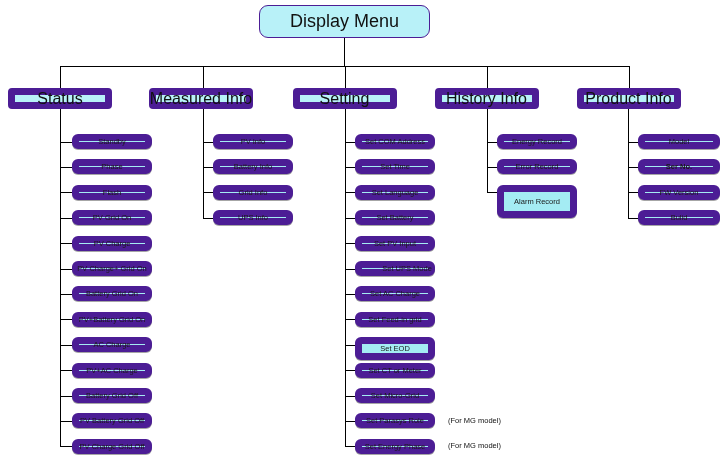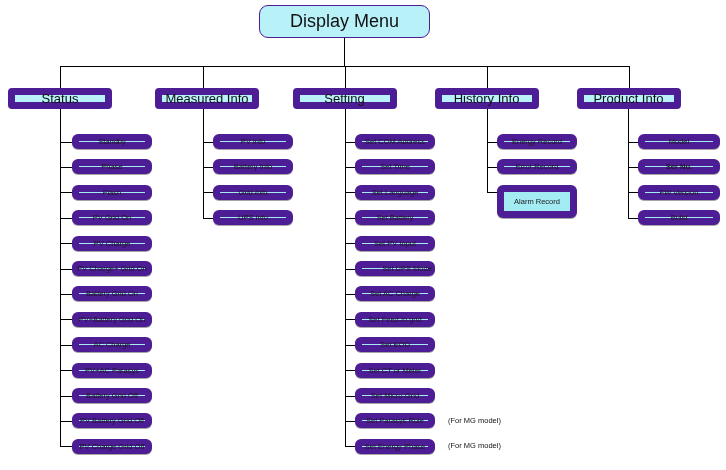--- a/index.html
+++ b/index.html
@@ -8,21 +8,21 @@
   .line{position:absolute;background:#000;}
   .node{
     position:absolute;border:7px solid #4c1d95;box-sizing:border-box;
     display:flex;align-items:center;justify-content:center;white-space:nowrap;
     color:#111;
   }
   .root{
     left:259px;top:5px;width:171px;height:33px;border-radius:9px;
     font-size:18px;border-width:1.5px;
   }
-  .branch{border-radius:4px;font-size:13px;}
+  .branch{border-radius:4px;font-size:16px;}
   .leaf{border-radius:6px;font-size:7.5px;color:#1a1a1a;box-shadow:0 1px 0 rgba(0,0,0,0.35);}
   .note{position:absolute;font-size:7.5px;color:#111;white-space:nowrap;}
 </style>
 </head>
 <body>
 
 <div id="canvas">
   <div class="node root" style="background: rgb(184, 241, 248);">
     <span>Display Menu</span>
   </div>
@@ -43,36 +43,36 @@
     <div class="node leaf" style="left: 72px; top: 235.6px; width: 80px; height: 15px; background: rgb(164, 236, 243);">PV Charge</div>
     <div class="line" style="left: 60px; top: 268.5px; width: 12px; height: 1px; background: rgb(0, 0, 0);"></div>
     <div class="node leaf" style="left: 72px; top: 261px; width: 80px; height: 15px; background: rgb(164, 236, 243);">PV Charge+ Grid On</div>
     <div class="line" style="left: 60px; top: 293.9px; width: 12px; height: 1px; background: rgb(0, 0, 0);"></div>
     <div class="node leaf" style="left: 72px; top: 286.4px; width: 80px; height: 15px; background: rgb(164, 236, 243);">Battery Grid On</div>
     <div class="line" style="left: 60px; top: 319.3px; width: 12px; height: 1px; background: rgb(0, 0, 0);"></div>
     <div class="node leaf" style="left: 72px; top: 311.8px; width: 80px; height: 15px; background: rgb(164, 236, 243);">PV+Battery Grid On</div>
     <div class="line" style="left: 60px; top: 344.7px; width: 12px; height: 1px; background: rgb(0, 0, 0);"></div>
     <div class="node leaf" style="left: 72px; top: 337.2px; width: 80px; height: 15px; background: rgb(164, 236, 243);">AC Charge</div>
     <div class="line" style="left: 60px; top: 370.1px; width: 12px; height: 1px; background: rgb(0, 0, 0);"></div>
-    <div class="node leaf" style="left: 72px; top: 362.6px; width: 80px; height: 15px; background: rgb(164, 236, 243);">PV+AC Parasys</div>
+    <div class="node leaf" style="left: 72px; top: 362.6px; width: 80px; height: 15px; background: rgb(164, 236, 243);">PV+AC Charge</div>
     <div class="line" style="left: 60px; top: 395.5px; width: 12px; height: 1px; background: rgb(0, 0, 0);"></div>
     <div class="node leaf" style="left: 72px; top: 388px; width: 80px; height: 15px; background: rgb(164, 236, 243);">Battery Grid Off</div>
     <div class="line" style="left: 60px; top: 420.9px; width: 12px; height: 1px; background: rgb(0, 0, 0);"></div>
     <div class="node leaf" style="left: 72px; top: 413.4px; width: 80px; height: 15px; background: rgb(164, 236, 243);">PV Battery Grid Off</div>
     <div class="line" style="left: 60px; top: 446.3px; width: 12px; height: 1px; background: rgb(0, 0, 0);"></div>
     <div class="node leaf" style="left: 72px; top: 438.8px; width: 80px; height: 15px; background: rgb(164, 236, 243);">PV Charge Grid Off</div>
     <div class="line" style="left: 202.5px; top: 66px; width: 1px; height: 22px; background: rgb(0, 0, 0);"></div>
-    <div class="node branch" style="left: 155px; top: 88px; width: 104px; height: 21px; background: rgb(184, 241, 248); text-align: right;">Measured Info</div>
+    <div class="node branch" style="left: 149px; top: 88px; width: 104px; height: 21px; background: rgb(184, 241, 248); text-align: right;">Measured Info</div>
     <div class="line" style="left: 202.5px; top: 109px; width: 1px; height: 108.7px; background: rgb(0, 0, 0);"></div>
     <div class="line" style="left: 202.5px; top: 141.5px; width: 10.5px; height: 1px; background: rgb(0, 0, 0);"></div>
     <div class="node leaf" style="left: 213px; top: 134px; width: 80px; height: 15px; background: rgb(164, 236, 243);">PV Info</div>
     <div class="line" style="left: 202.5px; top: 166.9px; width: 10.5px; height: 1px; background: rgb(0, 0, 0);"></div>
     <div class="node leaf" style="left: 213px; top: 159.4px; width: 80px; height: 15px; background: rgb(164, 236, 243);">Battery Info</div>
     <div class="line" style="left: 202.5px; top: 192.3px; width: 10.5px; height: 1px; background: rgb(0, 0, 0);"></div>
-    <div class="node leaf" style="left: 213px; top: 184.8px; width: 80px; height: 15px; background: rgb(164, 236, 243); font-style: italic;">Grid Info</div>
+    <div class="node leaf" style="left: 213px; top: 184.8px; width: 80px; height: 15px; background: rgb(164, 236, 243);">Grid Info</div>
     <div class="line" style="left: 202.5px; top: 217.7px; width: 10.5px; height: 1px; background: rgb(0, 0, 0);"></div>
     <div class="node leaf" style="left: 213px; top: 210.2px; width: 80px; height: 15px; background: rgb(164, 236, 243);">UPS Info</div>
     <div class="line" style="left: 344.5px; top: 66px; width: 1px; height: 22px; background: rgb(0, 0, 0);"></div>
     <div class="node branch" style="left: 292.5px; top: 88px; width: 104px; height: 21px; background: rgb(184, 241, 248);">Setting</div>
     <div class="line" style="left: 344.5px; top: 109px; width: 1px; height: 337.3px; background: rgb(0, 0, 0);"></div>
     <div class="line" style="left: 344.5px; top: 141.5px; width: 10.5px; height: 1px; background: rgb(0, 0, 0);"></div>
     <div class="node leaf" style="left: 355px; top: 134px; width: 80px; height: 15px; background: rgb(164, 236, 243);">Set COM Address</div>
     <div class="line" style="left: 344.5px; top: 166.9px; width: 10.5px; height: 1px; background: rgb(0, 0, 0);"></div>
     <div class="node leaf" style="left: 355px; top: 159.4px; width: 80px; height: 15px; background: rgb(164, 236, 243);">Set Time</div>
     <div class="line" style="left: 344.5px; top: 192.3px; width: 10.5px; height: 1px; background: rgb(0, 0, 0);"></div>
@@ -81,21 +81,21 @@
     <div class="node leaf" style="left: 355px; top: 210.2px; width: 80px; height: 15px; background: rgb(164, 236, 243);">Set Battery</div>
     <div class="line" style="left: 344.5px; top: 243.1px; width: 10.5px; height: 1px; background: rgb(0, 0, 0);"></div>
     <div class="node leaf" style="left: 355px; top: 235.6px; width: 80px; height: 15px; background: rgb(164, 236, 243);">Set PV Input</div>
     <div class="line" style="left: 344.5px; top: 268.5px; width: 10.5px; height: 1px; background: rgb(0, 0, 0);"></div>
     <div class="node leaf" style="left: 355px; top: 261px; width: 80px; height: 15px; background: rgb(164, 236, 243); padding-left: 24px;">Set UPS Mode</div>
     <div class="line" style="left: 344.5px; top: 293.9px; width: 10.5px; height: 1px; background: rgb(0, 0, 0);"></div>
     <div class="node leaf" style="left: 355px; top: 286.4px; width: 80px; height: 15px; background: rgb(164, 236, 243);">Set AC Charge</div>
     <div class="line" style="left: 344.5px; top: 319.3px; width: 10.5px; height: 1px; background: rgb(0, 0, 0);"></div>
     <div class="node leaf" style="left: 355px; top: 311.8px; width: 80px; height: 15px; background: rgb(164, 236, 243);">Set Feed-in grid</div>
     <div class="line" style="left: 344.5px; top: 344.7px; width: 10.5px; height: 1px; background: rgb(0, 0, 0);"></div>
-    <div class="node leaf" style="left: 355px; top: 337.2px; width: 80px; height: 15px; background: rgb(164, 236, 243);">Set EOD</div>
+    <div class="node leaf" style="left: 355px; top: 337.2px; width: 80px; height: 23px; background: rgb(164, 236, 243);">Set EOD</div>
     <div class="line" style="left: 344.5px; top: 370.1px; width: 10.5px; height: 1px; background: rgb(0, 0, 0);"></div>
     <div class="node leaf" style="left: 355px; top: 362.6px; width: 80px; height: 15px; background: rgb(164, 236, 243);">Set CT or Meter</div>
     <div class="line" style="left: 344.5px; top: 395.5px; width: 10.5px; height: 1px; background: rgb(0, 0, 0);"></div>
     <div class="node leaf" style="left: 355px; top: 388px; width: 80px; height: 15px; background: rgb(164, 236, 243);">Set Micro-Grid</div>
     <div class="line" style="left: 344.5px; top: 420.9px; width: 10.5px; height: 1px; background: rgb(0, 0, 0);"></div>
     <div class="node leaf" style="left: 355px; top: 413.4px; width: 80px; height: 15px; background: rgb(164, 236, 243);">Set Parasys Role</div>
     <div class="note" style="left: 448px; top: 415.9px;">(For MG model)</div>
     <div class="line" style="left: 344.5px; top: 446.3px; width: 10.5px; height: 1px; background: rgb(0, 0, 0);"></div>
     <div class="node leaf" style="left: 355px; top: 438.8px; width: 80px; height: 15px; background: rgb(164, 236, 243);">Set Energy Phase</div>
     <div class="note" style="left: 448px; top: 441.3px;">(For MG model)</div>

